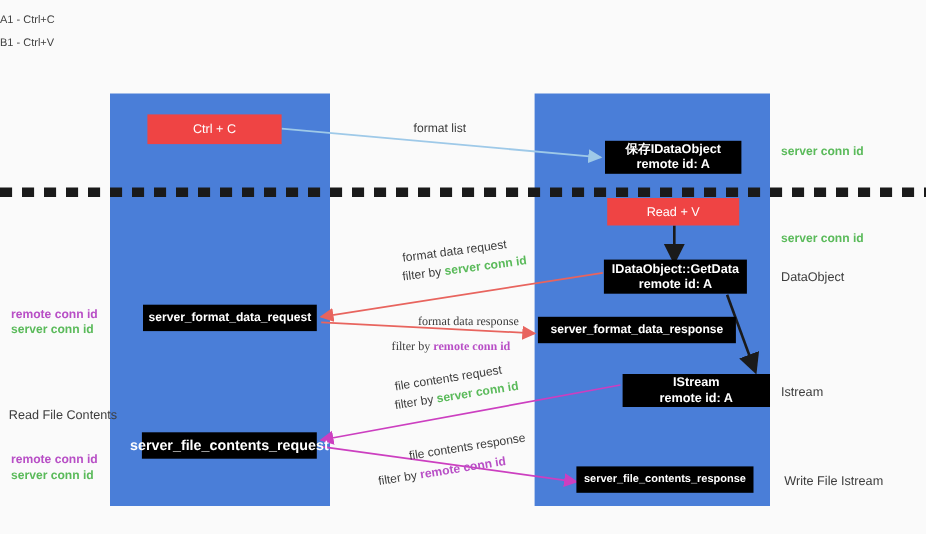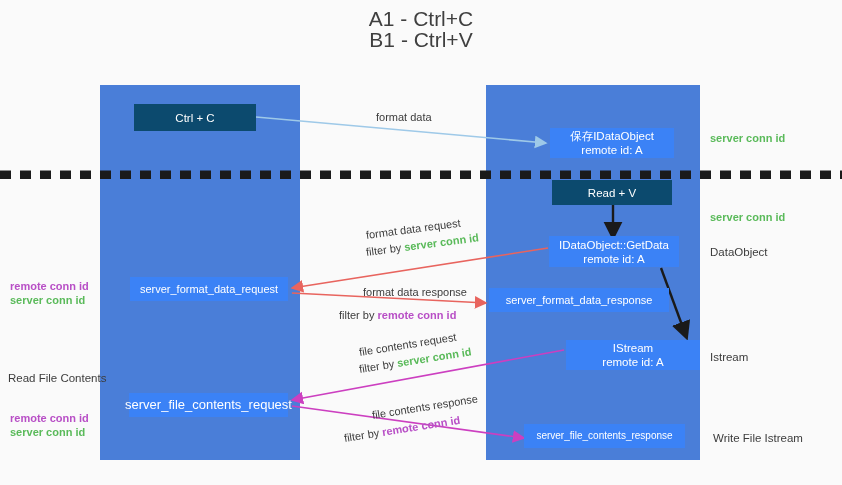--- a/index.html
+++ b/index.html
@@ -7,44 +7,44 @@
     width:842px;height:485px;
     background:#fafafa;
     font-family:"Liberation Sans", sans-serif;
     position:relative;
     overflow:hidden;
     color:#3c3c3c;
   }
   .abs{position:absolute;}
   #title{
     left:0;top:8px;width:842px;
-    text-align:center;
-    font-size:21px;line-height:21px;
+    text-align:left;
+    font-size:10px;line-height:21px;
     color:#3f3f3f;
     white-space:pre;
   }
   .col-head{
     text-align:center;font-size:11.5px;line-height:14px;color:#4d4d4d;
     white-space:pre;
   }
   .lane{
     background:#4a7ed8;
   }
   .node{
     box-sizing:border-box;
     display:flex;align-items:center;justify-content:center;
     text-align:center;
     color:#ffffff;
     font-size:11.5px;
     line-height:14px;
     white-space:pre;
   }
-  .node.green{background:#0c4a6e;}
+  .node.green{background:#ef4444;}
   .node.orange{background:#fbb košice;}
-  .node.orange{background:#3b82f6;}
+  .node.orange{background:#000000;font-weight:bold;}
   .side-label{font-size:11.5px;line-height:15px;color:#3c3c3c;white-space:pre;}
   .green-txt{color:#5aba5a;font-weight:bold;font-size:11px;line-height:15px;}
   .purple-txt{color:#b84fc6;font-weight:bold;font-size:11px;line-height:15px;}
   .edge-label{font-size:11px;line-height:14px;color:#3c3c3c;white-space:nowrap;}
   .edge-label b.g{color:#5aba5a;}
   .edge-label b.p{color:#b84fc6;}
   svg.overlay{position:absolute;left:0;top:0;width:842px;height:485px;pointer-events:none;}
   .rot-a{transform:rotate(-7.5deg);transform-origin:left center;}
   .rot-b{transform:rotate(-9deg);transform-origin:left center;}
   .dash{
@@ -118,28 +118,28 @@
 remote id: A</div>
 
 <div class="abs node orange" style="left:130px;top:277px;width:158px;height:24px;font-size:11px;">server_format_data_request</div>
 
 <div class="abs node orange" style="left:489px;top:288px;width:180px;height:24px;font-size:11px;">server_format_data_response</div>
 
 <div class="abs node orange" style="left:129px;top:393px;width:159px;height:24px;font-size:13px;">server_file_contents_request</div>
 
 <div class="abs node orange" style="left:524px;top:424px;width:161px;height:24px;font-size:10px;">server_file_contents_response</div>
 
-<div class="abs edge-label" style="left:376px;top:110px;">format data</div>
+<div class="abs edge-label" style="left:376px;top:110px;">format list</div>
 
 <div class="abs" style="left:366px;top:228px;">
   <div class="edge-label rot-a">format data request</div>
   <div class="edge-label rot-a" style="margin-top:3px;"><span>filter by </span><b class="g">server conn id</b></div>
 </div>
 
-<div class="abs" style="left:363px;top:285px;">
+<div class="abs" style="left:380px;top:285px;font-family:Liberation Serif, serif;">
   <div class="edge-label">format data response</div>
   <div class="edge-label" style="margin-top:9px;margin-left:-24px;"><span>filter by </span><b class="p">remote conn id</b></div>
 </div>
 
 <div class="abs" style="left:359px;top:345px;">
   <div class="edge-label rot-b">file contents request</div>
   <div class="edge-label rot-b" style="margin-top:3px;"><span>filter by </span><b class="g">server conn id</b></div>
 </div>
 
 <div class="abs" style="left:372px;top:408px;">

